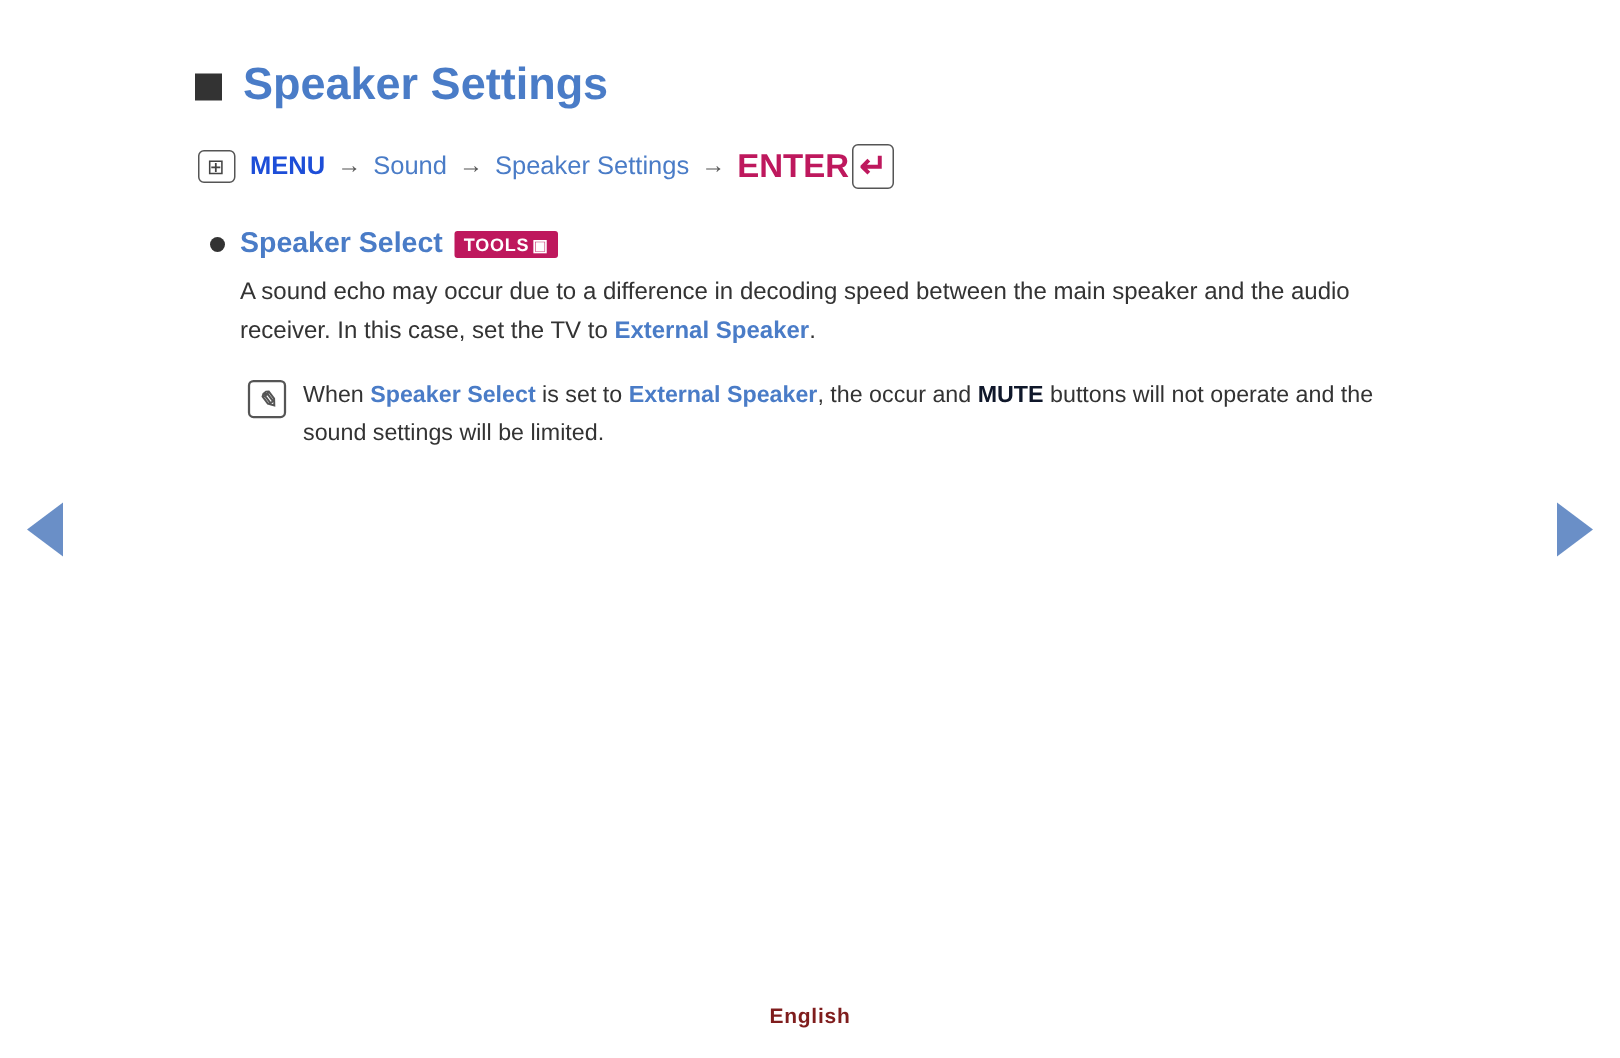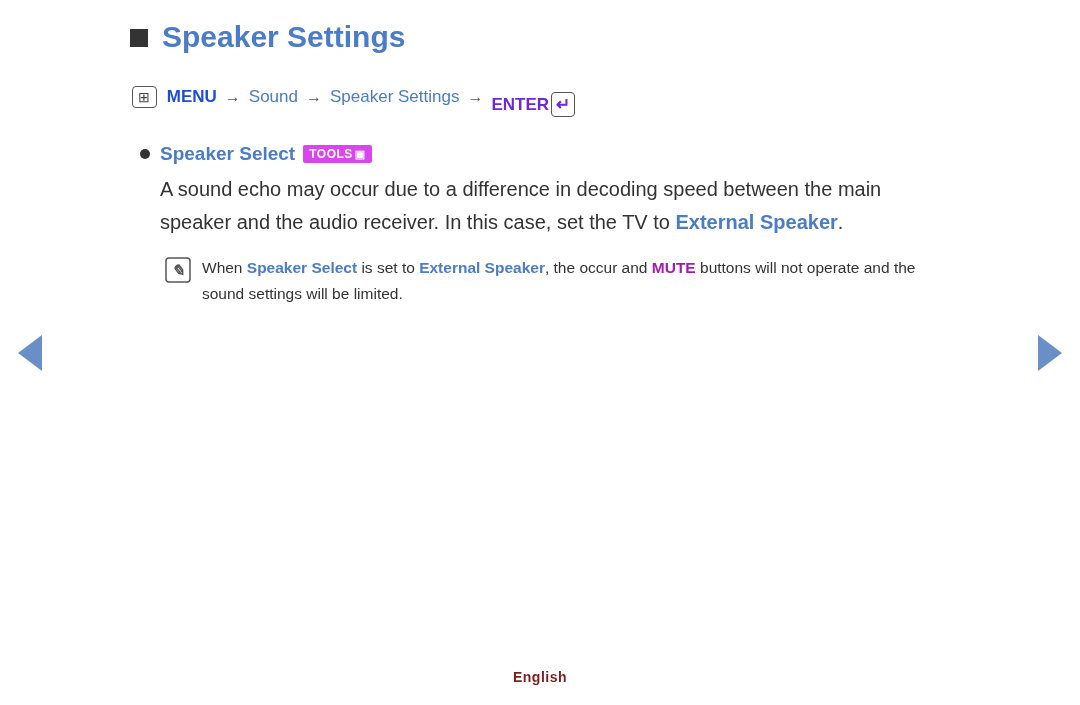--- a/index.html
+++ b/index.html
@@ -11,21 +11,21 @@
     body {
       width: 1080px;
       height: 705px;
       background: #ffffff;
       font-family: 'Arial', sans-serif;
       overflow: hidden;
       position: relative;
     }
 
     .main-content {
-      padding: 20px 80px 40px 80px;
+      padding: 40px 80px 40px 80px;
       max-width: 980px;
       margin: 0 auto;
     }
 
     .page-title-row {
       display: flex;
       align-items: center;
       gap: 14px;
       margin-bottom: 22px;
     }
@@ -83,23 +83,22 @@
 
     .breadcrumb-link {
       color: #4a7cc7;
       font-size: 17px;
       font-weight: 500;
       text-align: center;
     }
 
     .breadcrumb-enter {
       font-weight: 700;
-      color: #6d28d9;
-      font-size: 17px;
-      margin-top: 16px;
+      color: #be185d;
+      font-size: 22px;
     }
 
     .enter-icon {
       display: inline-flex;
       align-items: center;
       justify-content: center;
       border: 1.5px solid #555;
       border-radius: 4px;
       padding: 1px 4px;
       margin-left: 2px;
@@ -134,36 +133,36 @@
       font-size: 19px;
       font-weight: 600;
       color: #4a7cc7;
       display: flex;
       align-items: center;
       gap: 8px;
       margin-bottom: 8px;
     }
 
     .tools-badge {
-      background: #d946ef;
+      background: #be185d;
       color: #fff;
       font-size: 12px;
       font-weight: 700;
       padding: 2px 6px;
       border-radius: 2px;
       letter-spacing: 0.5px;
     }
 
     .tools-badge .tools-icon {
       font-size: 11px;
       margin-left: 2px;
     }
 
     .description-text {
-      font-size: 20px;
+      font-size: 16px;
       color: #333;
       line-height: 1.65;
       margin-bottom: 16px;
     }
 
     .description-text .highlight {
       color: #4a7cc7;
       font-weight: 600;
     }
 
@@ -192,21 +191,21 @@
       line-height: 1.65;
     }
 
     .note-text .highlight {
       color: #4a7cc7;
       font-weight: 600;
     }
 
     .note-text .bold-word {
       font-weight: 700;
-      color: #a21caf;
+      color: #0f172a;
       text-align: right;
     }
 
     
     .nav-arrow-left {
       position: absolute;
       left: 18px;
       top: 50%;
       transform: translateY(-50%);
       cursor: pointer;

